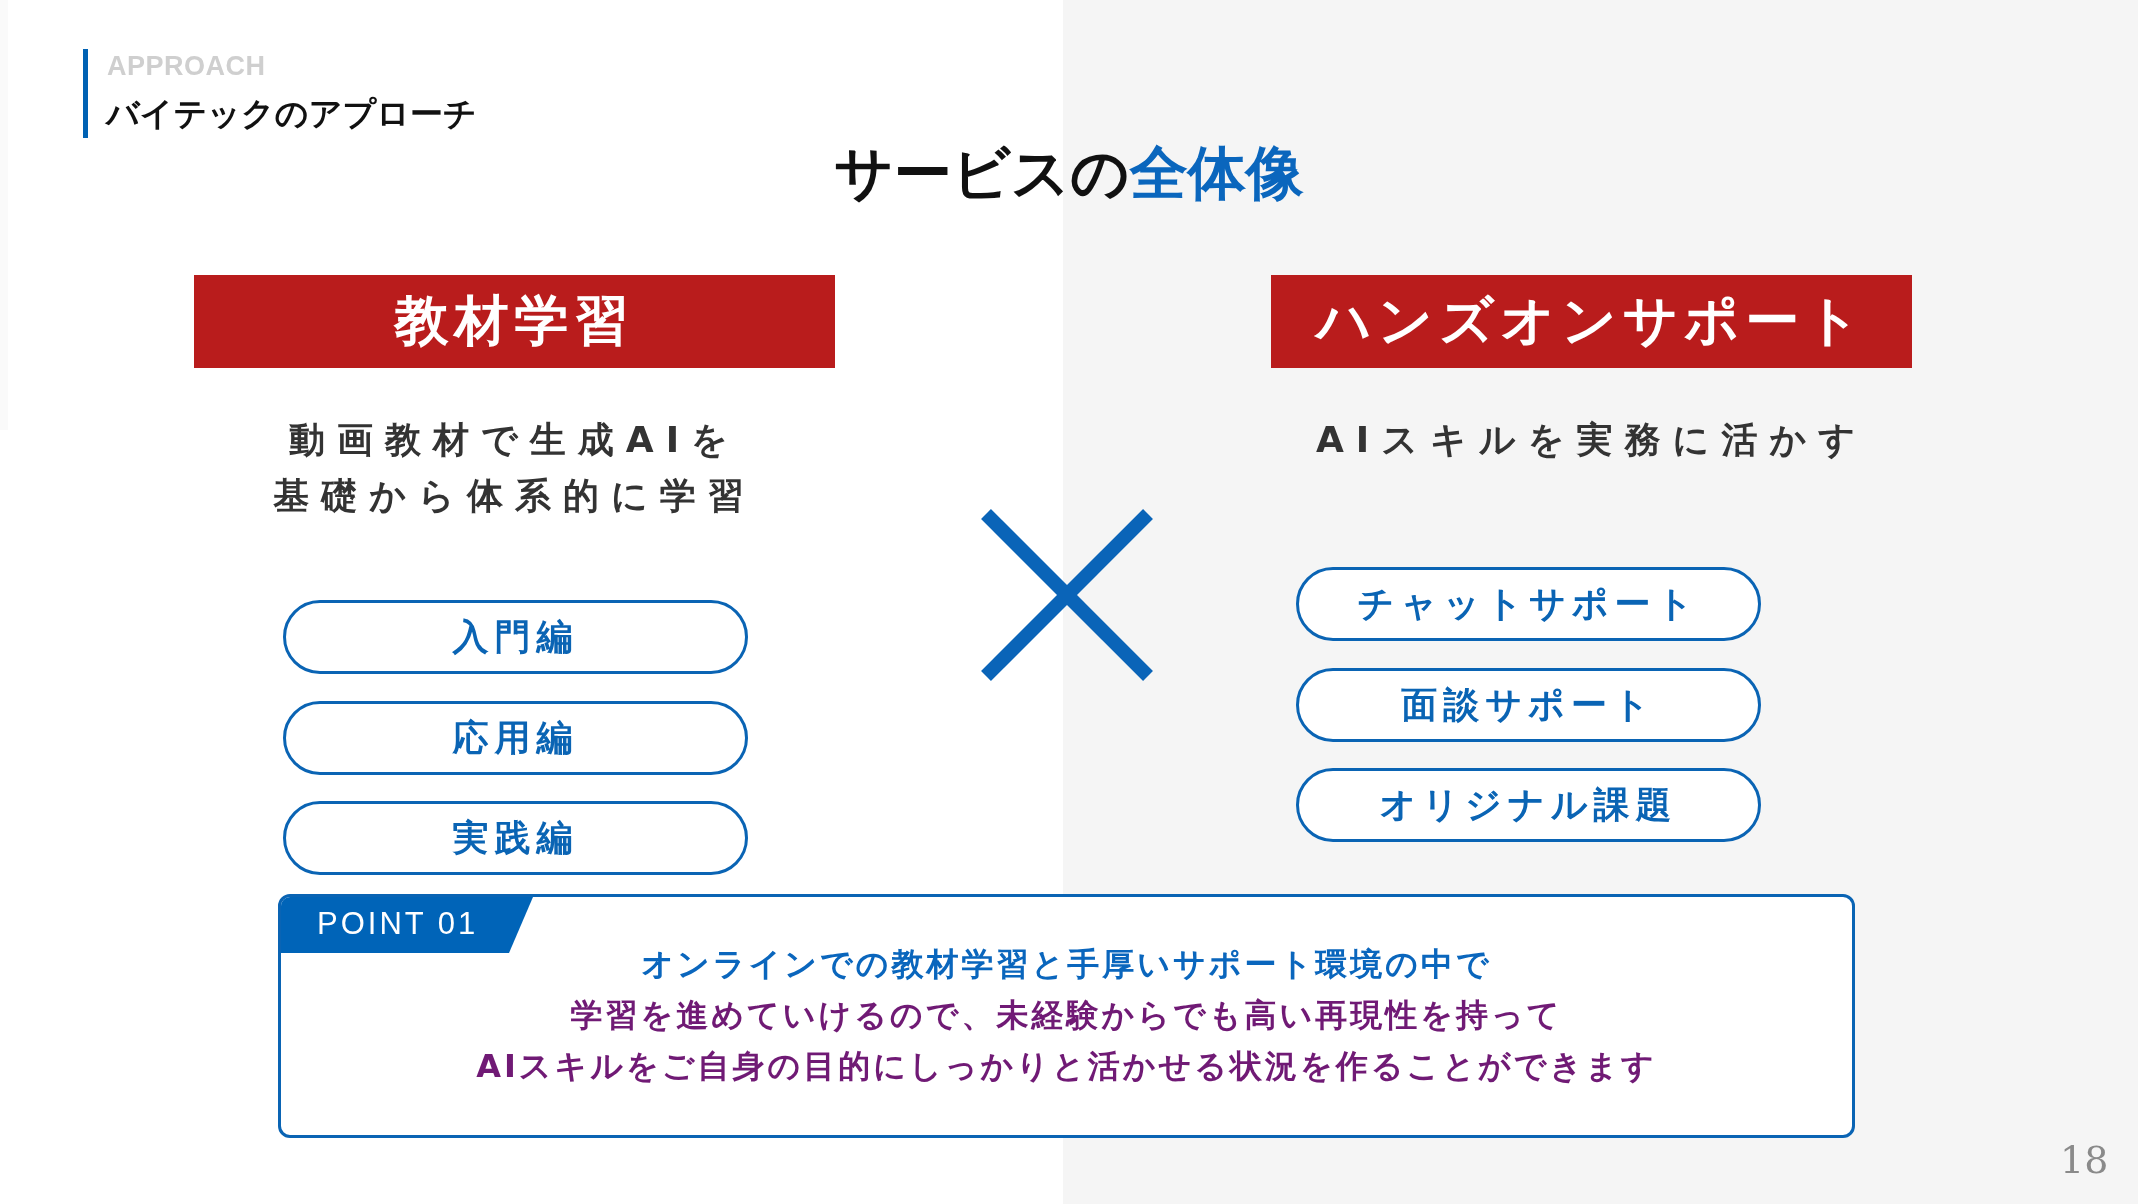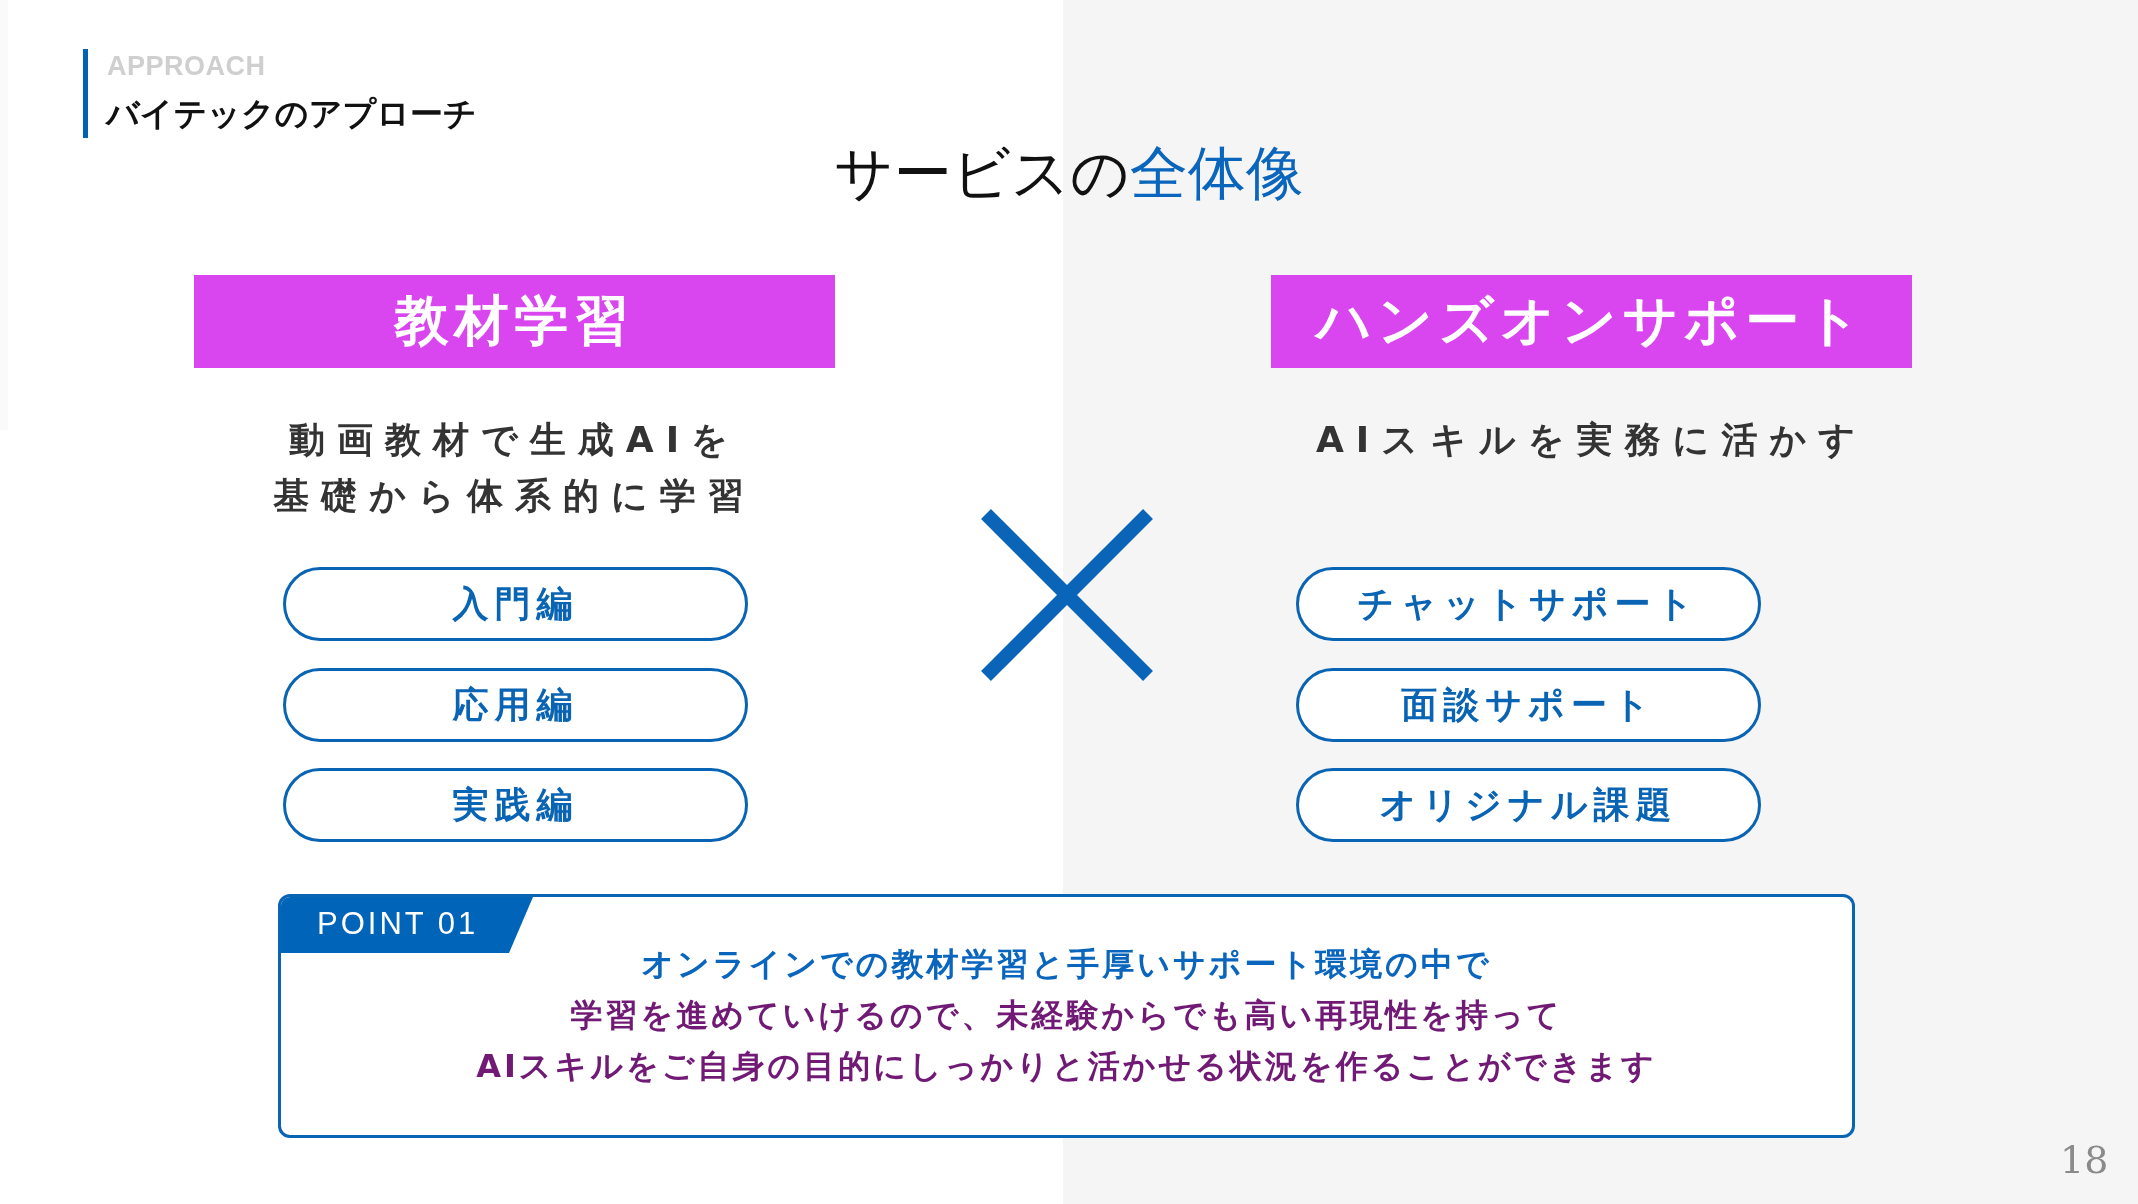--- a/index.html
+++ b/index.html
@@ -25,27 +25,27 @@
       font-family: "Liberation Sans", sans-serif;
       font-size: 27px; font-weight: bold; color: #cfcfcf; letter-spacing: 0.5px;
       line-height: 32px;
     }
     .section-ja {
       position: absolute; left: 106px; top: 94px;
       font-size: 33px; font-weight: bold; color: #111; line-height: 40px;
     }
     .main-title {
       position: absolute; left: 0; width: 2138px; top: 138px; text-align: center;
-      font-size: 58px; font-weight: normal; color: #111; line-height: 70px;
+      font-size: 58px; font-weight: bold; color: #111; line-height: 70px;
     }
     .main-title .accent { color: #0a66bd; }
 
     .col-header {
       position: absolute; top: 275px; height: 93px;
-      background: #d946ef; color: #fff;
+      background: #b91c1c; color: #fff;
       display: flex; align-items: center; justify-content: center;
       font-size: 54px; font-weight: bold; letter-spacing: 6px;
     }
     .col-header.left { left: 194px; width: 641px; }
     .col-header.right { left: 1271px; width: 641px; }
 
     .col-desc {
       position: absolute; top: 412px; text-align: center;
       font-size: 36px; font-weight: bold; color: #333; line-height: 56px;
       letter-spacing: 12px;
@@ -54,21 +54,21 @@
     .col-desc.right { left: 1271px; width: 641px; }
     .col-desc div { white-space: nowrap; }
 
     .pill {
       position: absolute; height: 68px; width: 459px;
       border: 3px solid #0a64b4; border-radius: 40px; background: #fff;
       display: flex; align-items: center; justify-content: center;
       font-size: 36px; font-weight: bold; color: #0a64b4; letter-spacing: 6px;
       box-sizing: content-box; cursor: pointer;
     }
-    .pill.left { left: 283px; }
+    .pill.left { left: 283px; margin-top: 33px; }
     .pill.right { left: 1296px; }
     .pill.r1 { top: 567px; }
     .pill.r2 { top: 668px; }
     .pill.r3 { top: 768px; }
 
     .cross {
       position: absolute; left: 978px; top: 506px; width: 178px; height: 178px;
     }
 
     .point-box {

